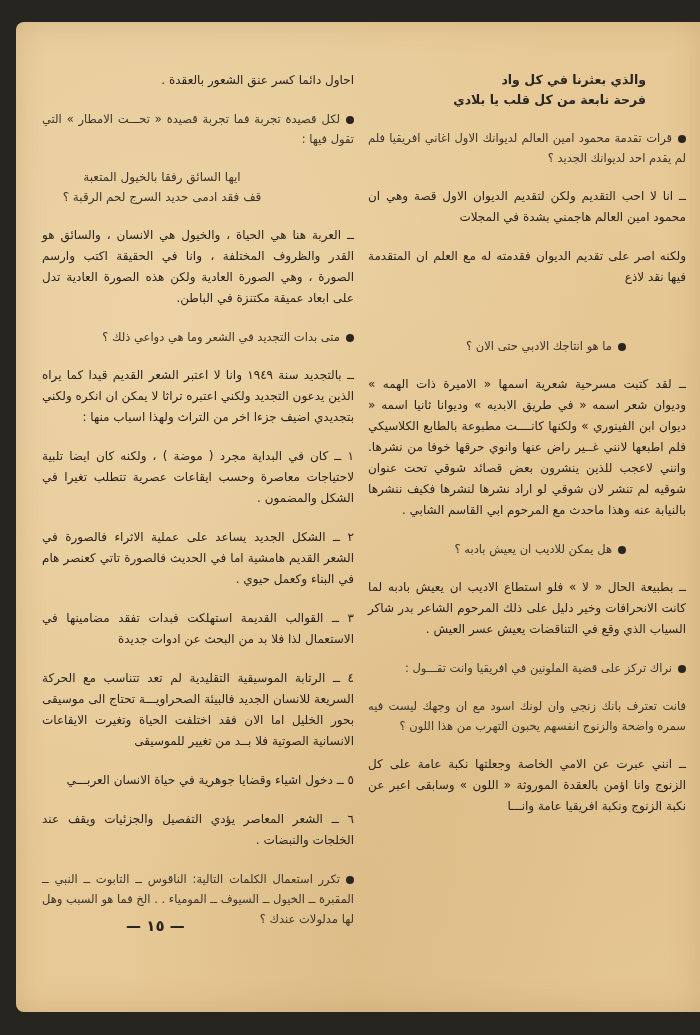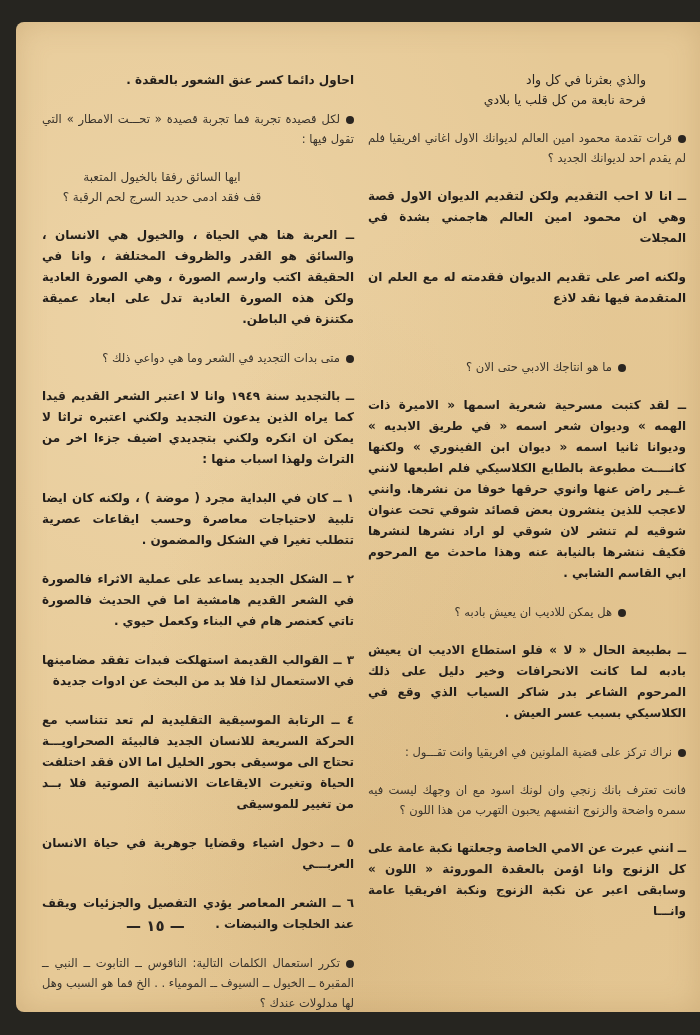--- a/index.html
+++ b/index.html
@@ -38,41 +38,41 @@
     .blk { margin: 0 0 18px 0; }
     .q {
       font-size: 11.5px;
       line-height: 20px;
       font-weight: normal;
       color: #3a342c;
     }
     .a {
       font-size: 12px;
       line-height: 21px;
-      font-weight: bold;
+      font-weight: normal;
       color: #241f1a;
     }
     .dot {
       display: inline-block;
       width: 8px;
       height: 8px;
       border-radius: 50%;
       background: #2a2520;
       margin-left: 6px;
       vertical-align: middle;
     }
     .verse {
       font-size: 12px;
       line-height: 20px;
       font-weight: bold;
       text-align: right;
       padding-right: 108px;
     }
     .verse.light { font-weight: normal; color: #3a342c; padding-right: 72px; text-align: center; }
-    .verse-top { padding-right: 40px; font-weight: normal; font-size: 12.5px; line-height: 20px; }
+    .verse-top { padding-right: 40px; font-weight: bold; font-size: 12.5px; line-height: 20px; }
     .line { display: block; }
     .pagenum {
       position: absolute;
       left: 110px;
       top: 895px;
       font-family: "DejaVu Sans", sans-serif;
       font-weight: bold;
       font-size: 15px;
       color: #2a2520;
       direction: ltr;
@@ -99,21 +99,21 @@
     <div class="blk q" style="padding-right:60px;margin-top:48px;">
       <span class="dot"></span><span>ما هو انتاجك الادبي حتى الان ؟</span>
     </div>
 
     <div class="blk a">ــ لقد كتبت مسرحية شعرية اسمها « الاميرة ذات الهمه » وديوان شعر اسمه « في طريق الابديه » وديوانا ثانيا اسمه « ديوان ابن الفينوري » ولكنها كانــــت مطبوعة بالطابع الكلاسيكي فلم اطبعها لانني غــير راض عنها وانوي حرقها خوفا من نشرها. وانني لاعجب للذين ينشرون بعض قصائد شوقي تحت عنوان شوقيه لم تنشر لان شوقي لو اراد نشرها لنشرها فكيف ننشرها بالنيابة عنه وهذا ماحدث مع المرحوم ابي القاسم الشابي .</div>
 
     <div class="blk q" style="padding-right:60px;">
       <span class="dot"></span><span>هل يمكن للاديب ان يعيش بادبه ؟</span>
     </div>
 
-    <div class="blk a">ــ بطبيعة الحال « لا » فلو استطاع الاديب ان يعيش بادبه لما كانت الانحرافات وخير دليل على ذلك المرحوم الشاعر بدر شاكر السياب الذي وقع في الكلاسيكي بسبب عسر العيش .</div>
+    <div class="blk a">ــ بطبيعة الحال « لا » فلو استطاع الاديب ان يعيش بادبه لما كانت الانحرافات وخير دليل على ذلك المرحوم الشاعر بدر شاكر السياب الذي وقع في التناقضات يعيش عسر العيش .</div>
 
     <div class="blk q">
       <span class="dot"></span><span>نراك تركز على قضية الملونين في افريقيا وانت تقـــول :</span>
     </div>
 
 
     <div class="blk q">فانت تعترف بانك زنجي وان لونك اسود مع ان وجهك ليست فيه سمره واضحة والزنوج انفسهم يحبون التهرب من هذا اللون ؟</div>
 
     <div class="blk a">ــ انني عبرت عن الامي الخاصة وجعلتها نكبة عامة على كل الزنوج وانا اؤمن بالعقدة الموروثة « اللون » وسابقى اعبر عن نكبة الزنوج ونكبة افريقيا عامة وانـــا</div>
   </div>

